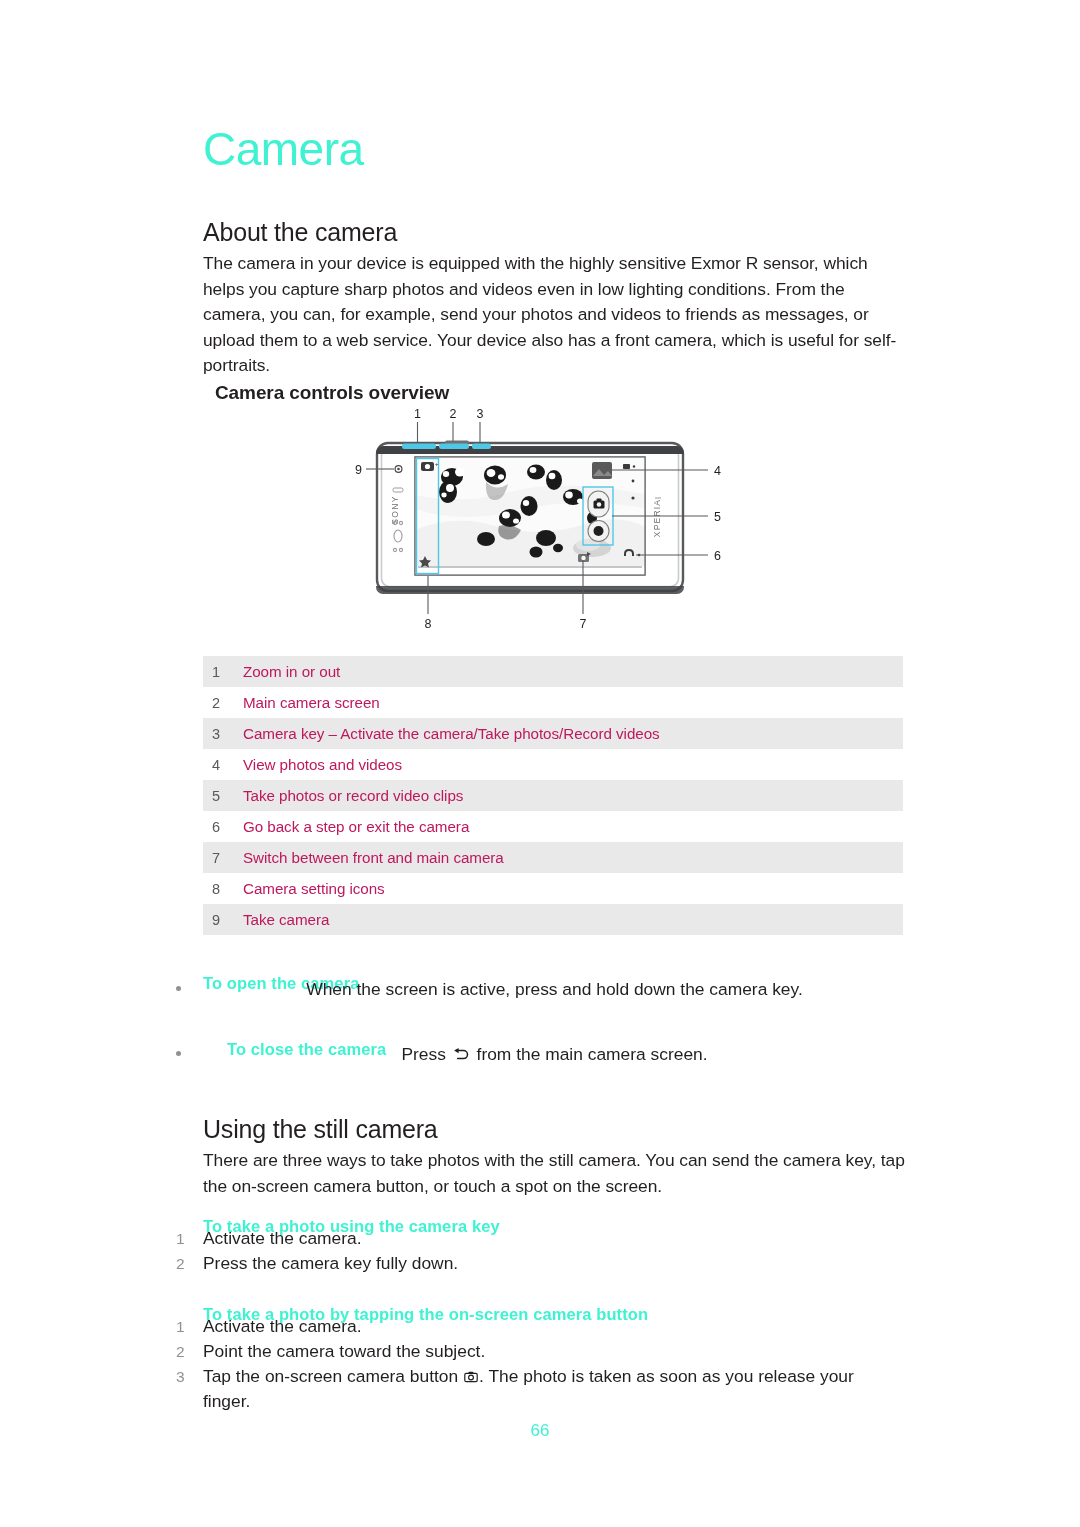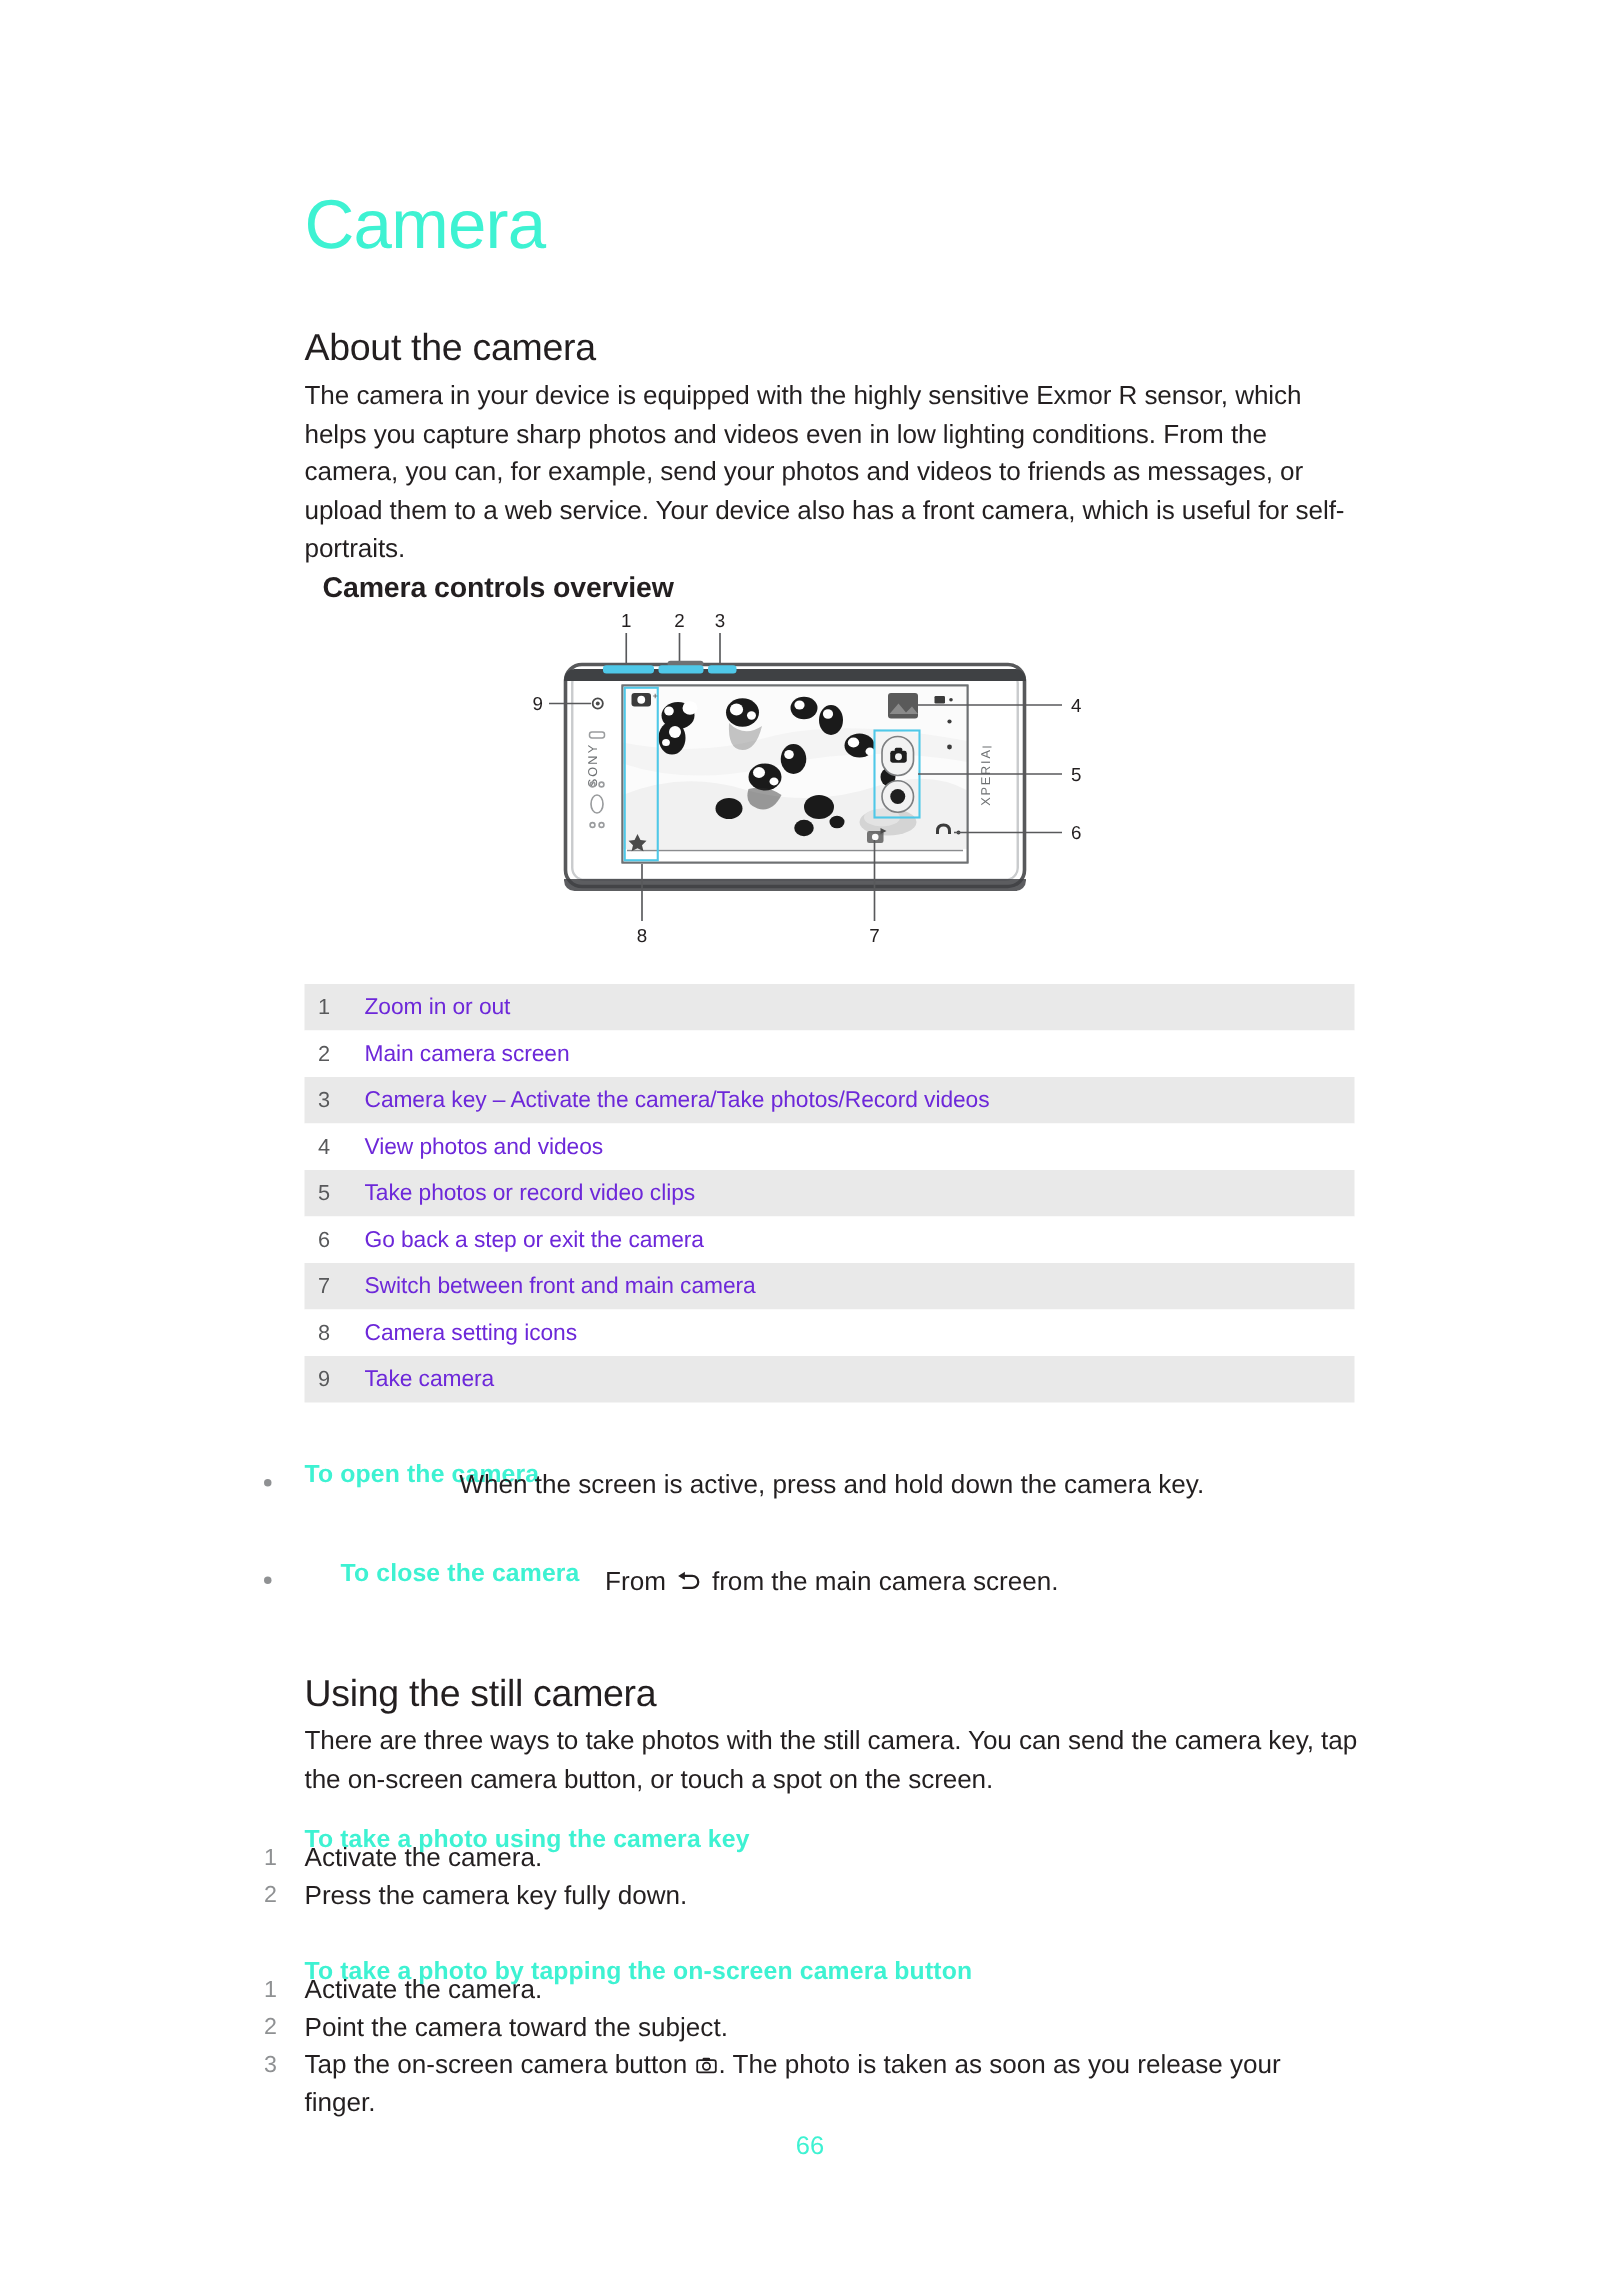--- a/index.html
+++ b/index.html
@@ -170,21 +170,21 @@
     font-size: 14.5px;
     line-height: 18px;
     color: #58595b;
   }
   .trow .ttext {
     position: absolute;
     left: 40px;
     top: 6px;
     font-size: 15.2px;
     line-height: 19px;
-    color: #6d28d9;
+    color: #be185d;
     letter-spacing: -0.05px;
   }
 
   
   .page-number {
     position: absolute;
     left: 0;
     right: 0;
     top: 1421px;
     text-align: center;
@@ -434,21 +434,21 @@
   <h4 class="h4" id="h4-open">To open the camera</h4>
   <div class="bullet-row" id="b-open">
     <span class="dot"></span>
     <span class="btext">When the screen is active, press and hold down the camera key.</span>
   </div>
 
   <h4 class="h4" id="h4-close">To close the camera</h4>
   <div class="bullet-row" id="b-close">
     <span class="dot"></span>
     <span class="btext">
-      <span>From</span>
+      <span>Press</span>
       <span class="back-glyph">
         <svg width="17" height="15" viewBox="0 0 17 15" xmlns="http://www.w3.org/2000/svg">
           <path d="M3.2 3.6 H10.5 a4 4 0 0 1 0 8 H4.6" fill="none" stroke="#231f20" stroke-width="1.5" stroke-linecap="round"></path>
           <path d="M5.6 0.9 L1.1 3.6 L5.6 6.3 Z" fill="#231f20"></path>
         </svg>
       </span>
       <span>from the main camera screen.</span>
     </span>
   </div>
 

